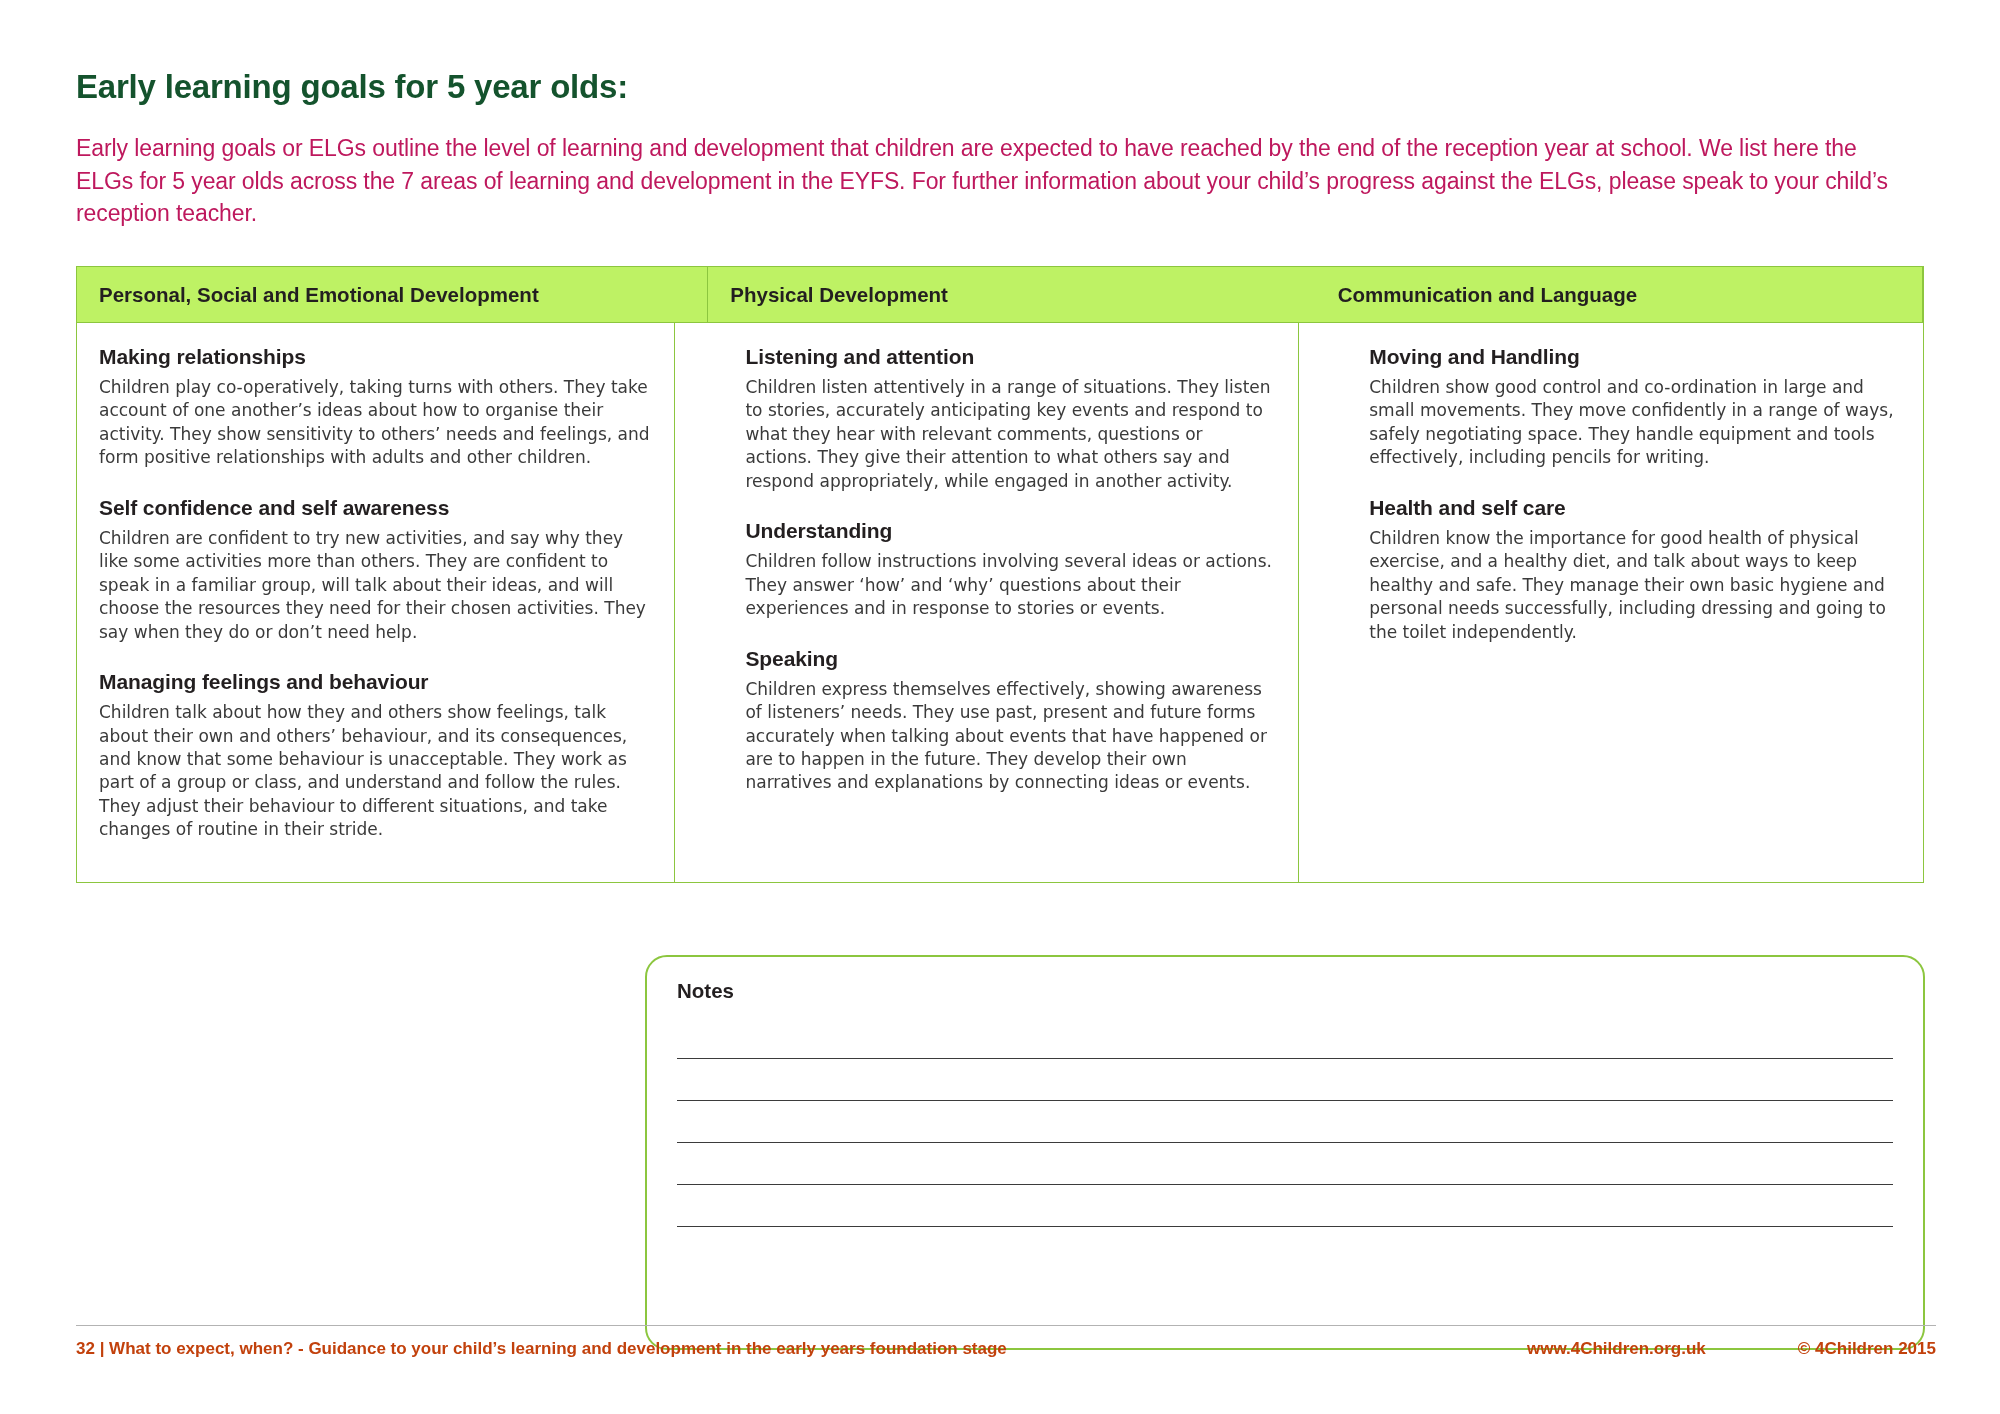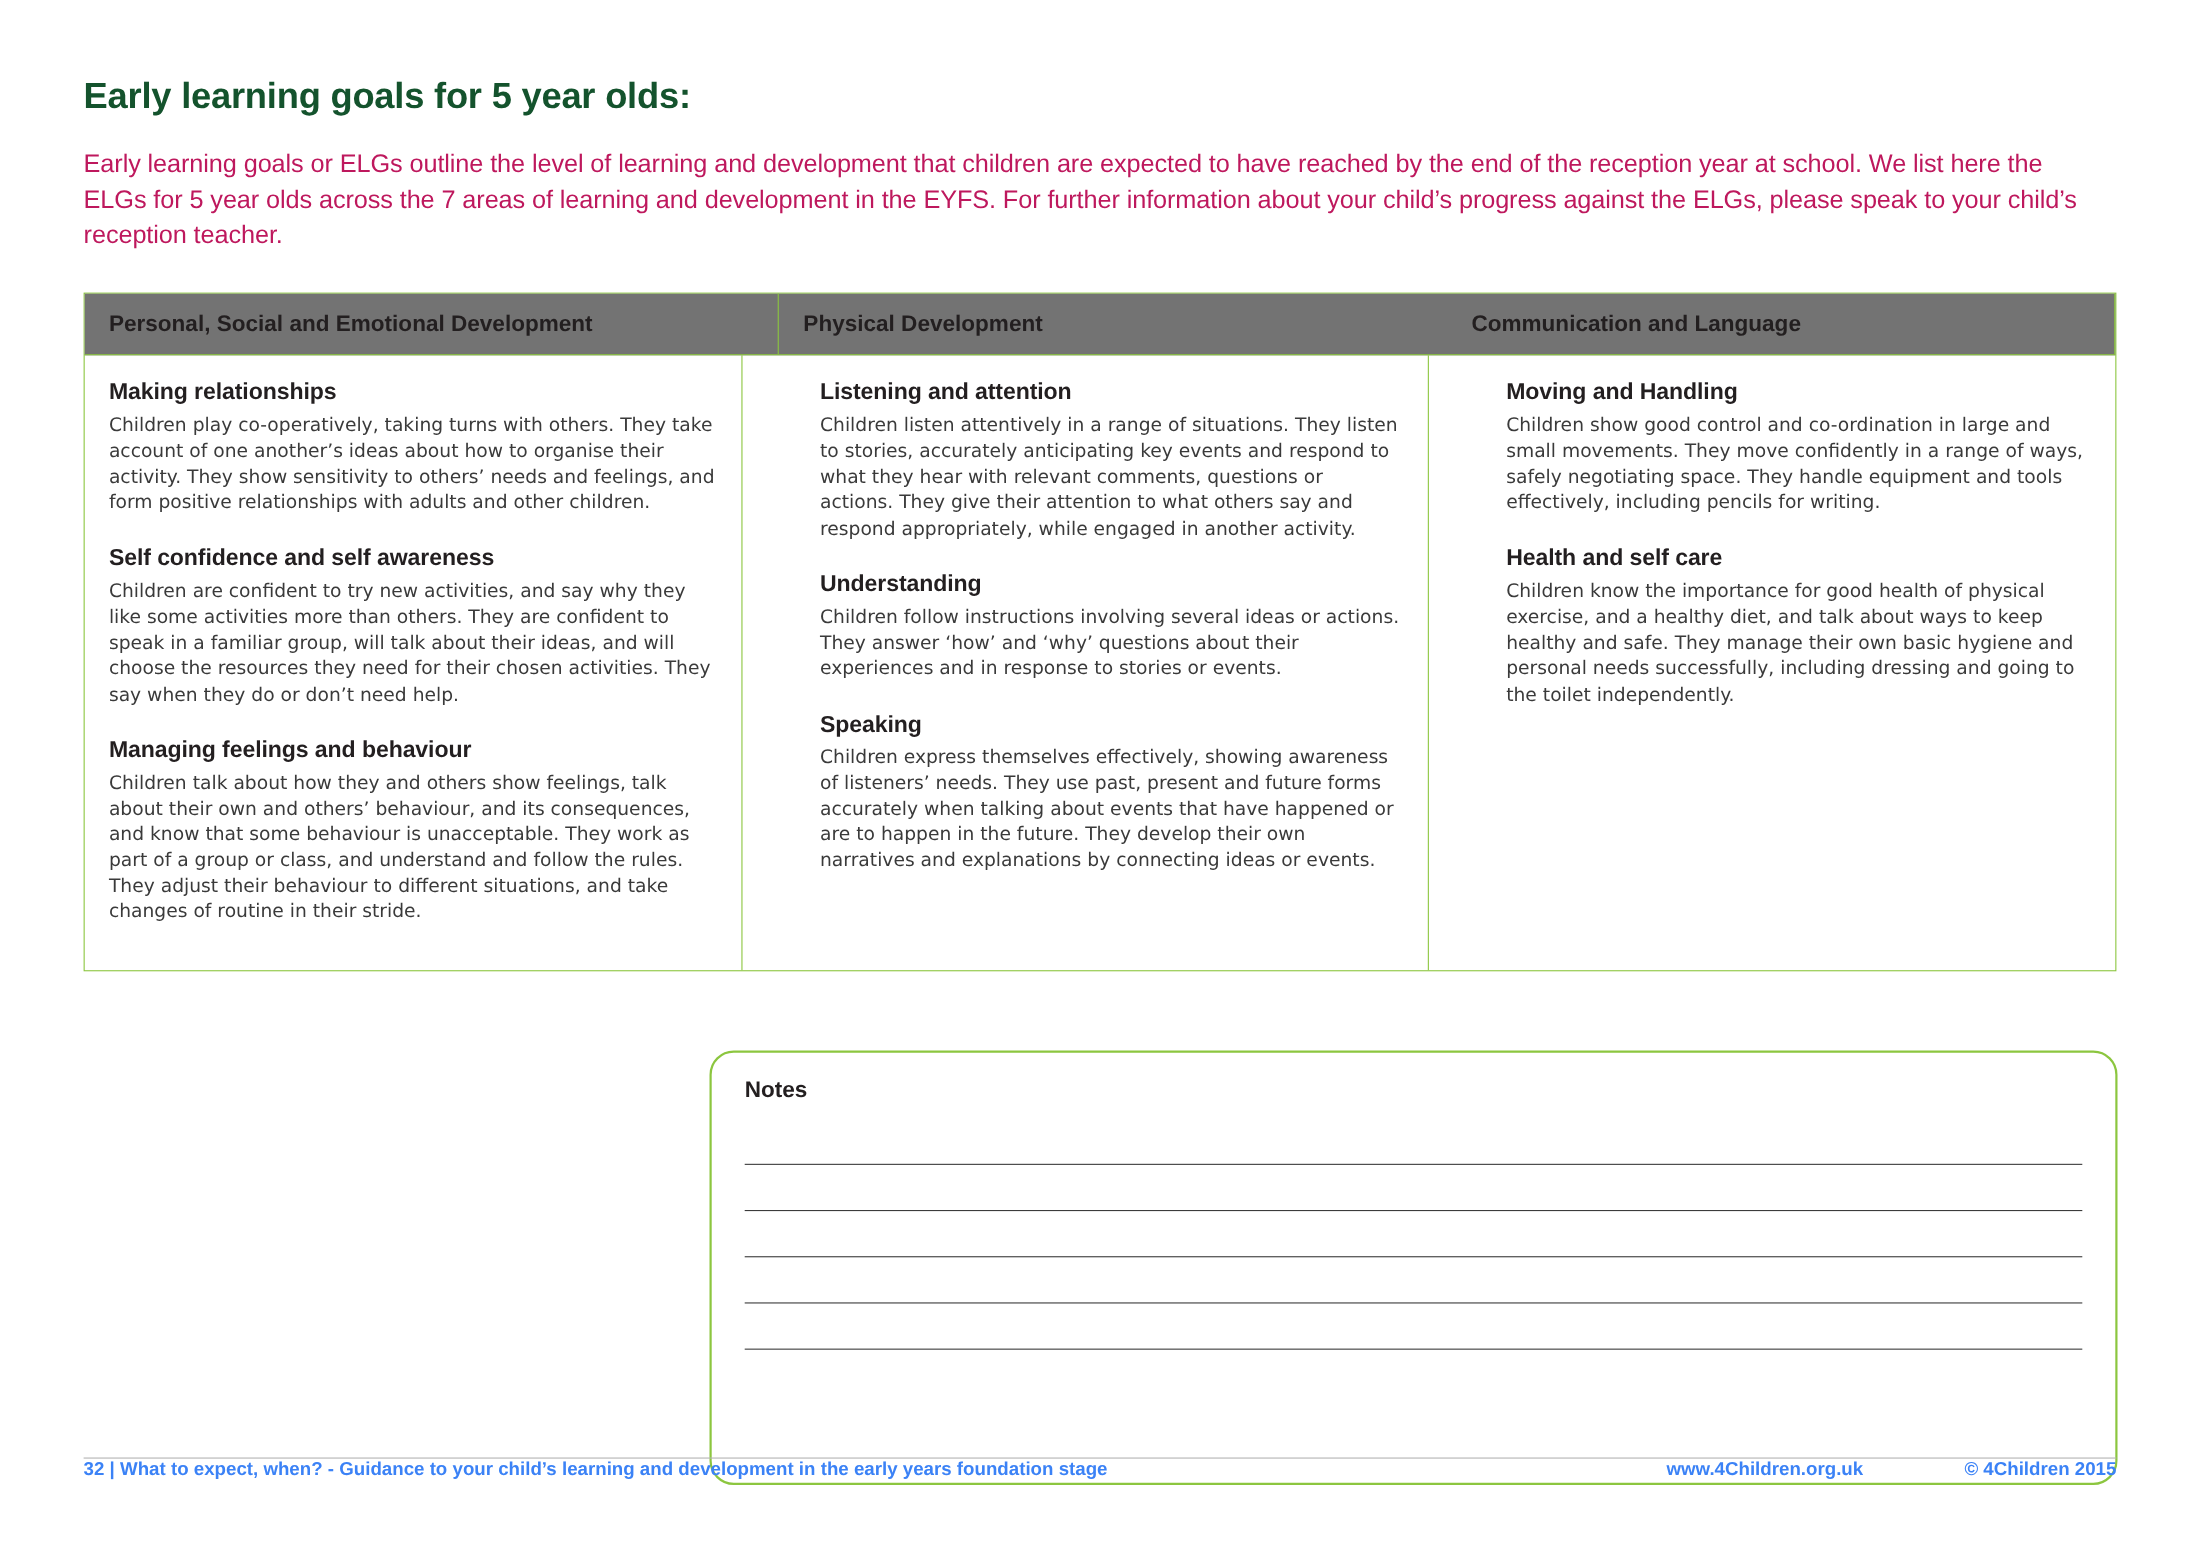--- a/index.html
+++ b/index.html
@@ -42,21 +42,21 @@
   .elg-table {
     margin-top: 36px;
     width: 1848px;
     border: 1.5px solid #8cc63f;
     box-sizing: border-box;
     display: flex;
     flex-direction: column;
   }
   .table-head {
     display: flex;
-    background: #737373;
+    background: #bef264;
     border-bottom: 1.5px solid #8cc63f;
   }
   .table-head .cell {
     padding: 16px 22px 15px 22px;
     font-size: 20.5px;
     font-weight: bold;
     color: #231f20;
     box-sizing: border-box;
   }
   .table-body {
@@ -111,28 +111,29 @@
   }
   .note-line {
     border-bottom: 1px solid #3b3b3b;
     height: 41px;
     margin: 0 2px;
   }
   
   .footer {
     position: absolute;
     left: 76px;
-    right: 76px;
+    right: 64px;
     top: 1325px;
     border-top: 1.5px solid #b3b3b3;
+    padding-top: 13px;
     display: flex;
     align-items: baseline;
     font-size: 17px;
     font-weight: bold;
-    color: #3b82f6;
+    color: #c2410c;
   }
   .footer-left { flex: 1 1 auto; }
   .footer-url { margin-right: 92px; }
   .footer-copy { }
 </style>
 </head>
 <body>
 
 <div class="page">
 

